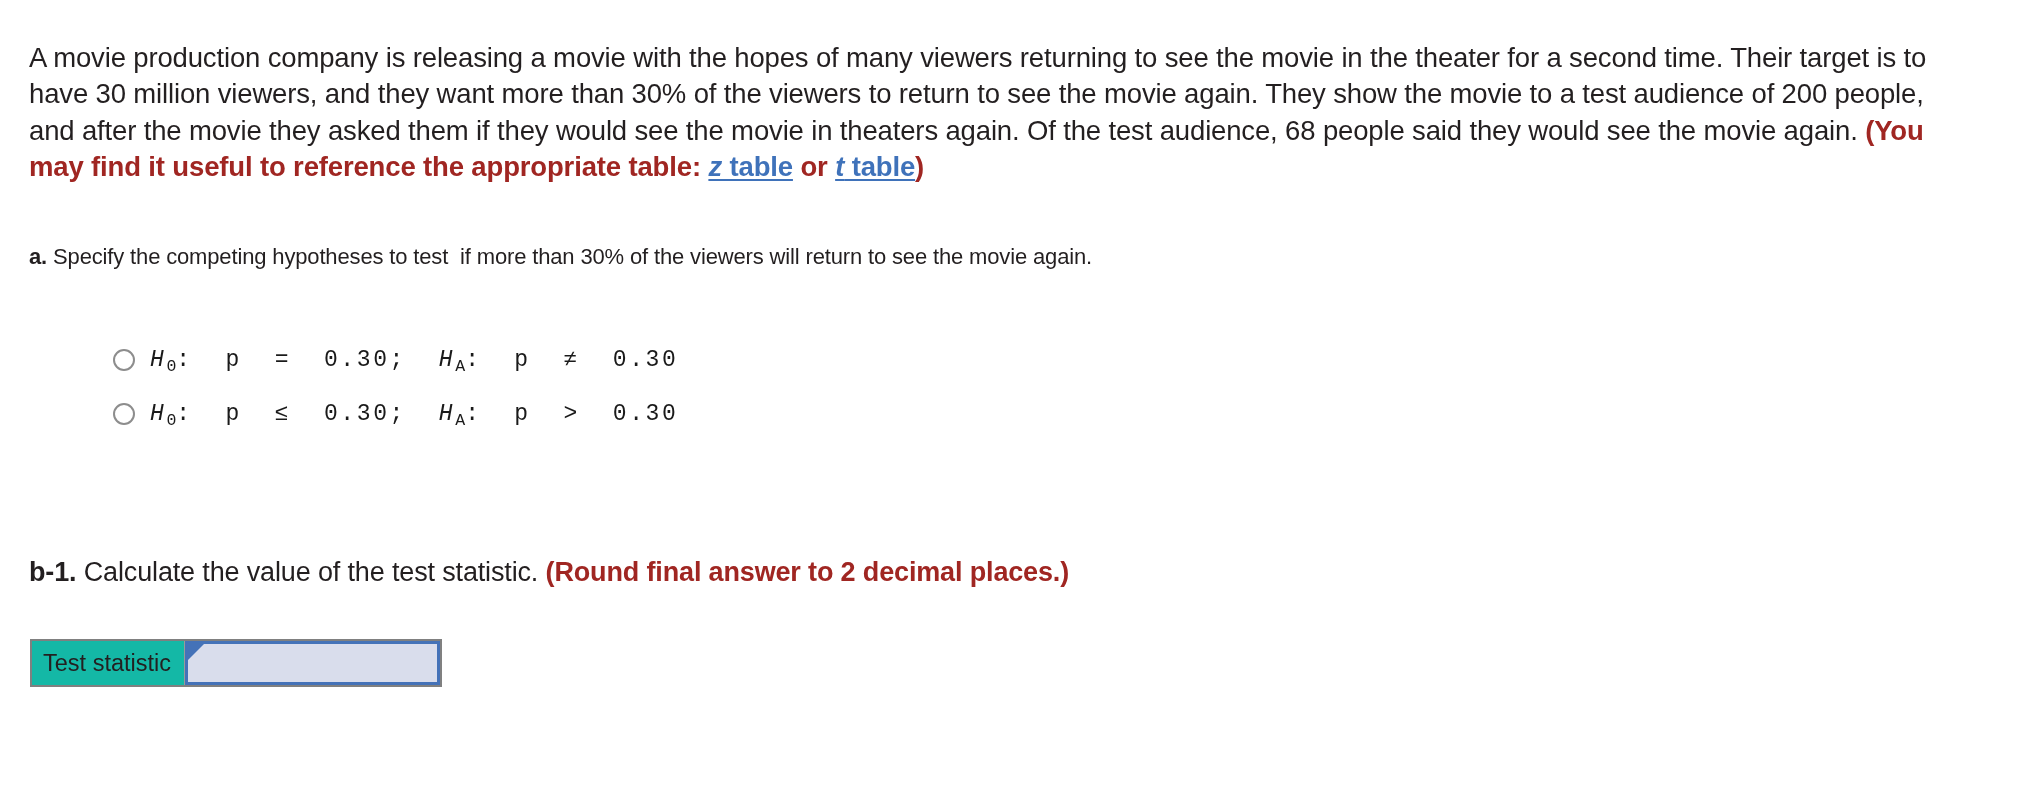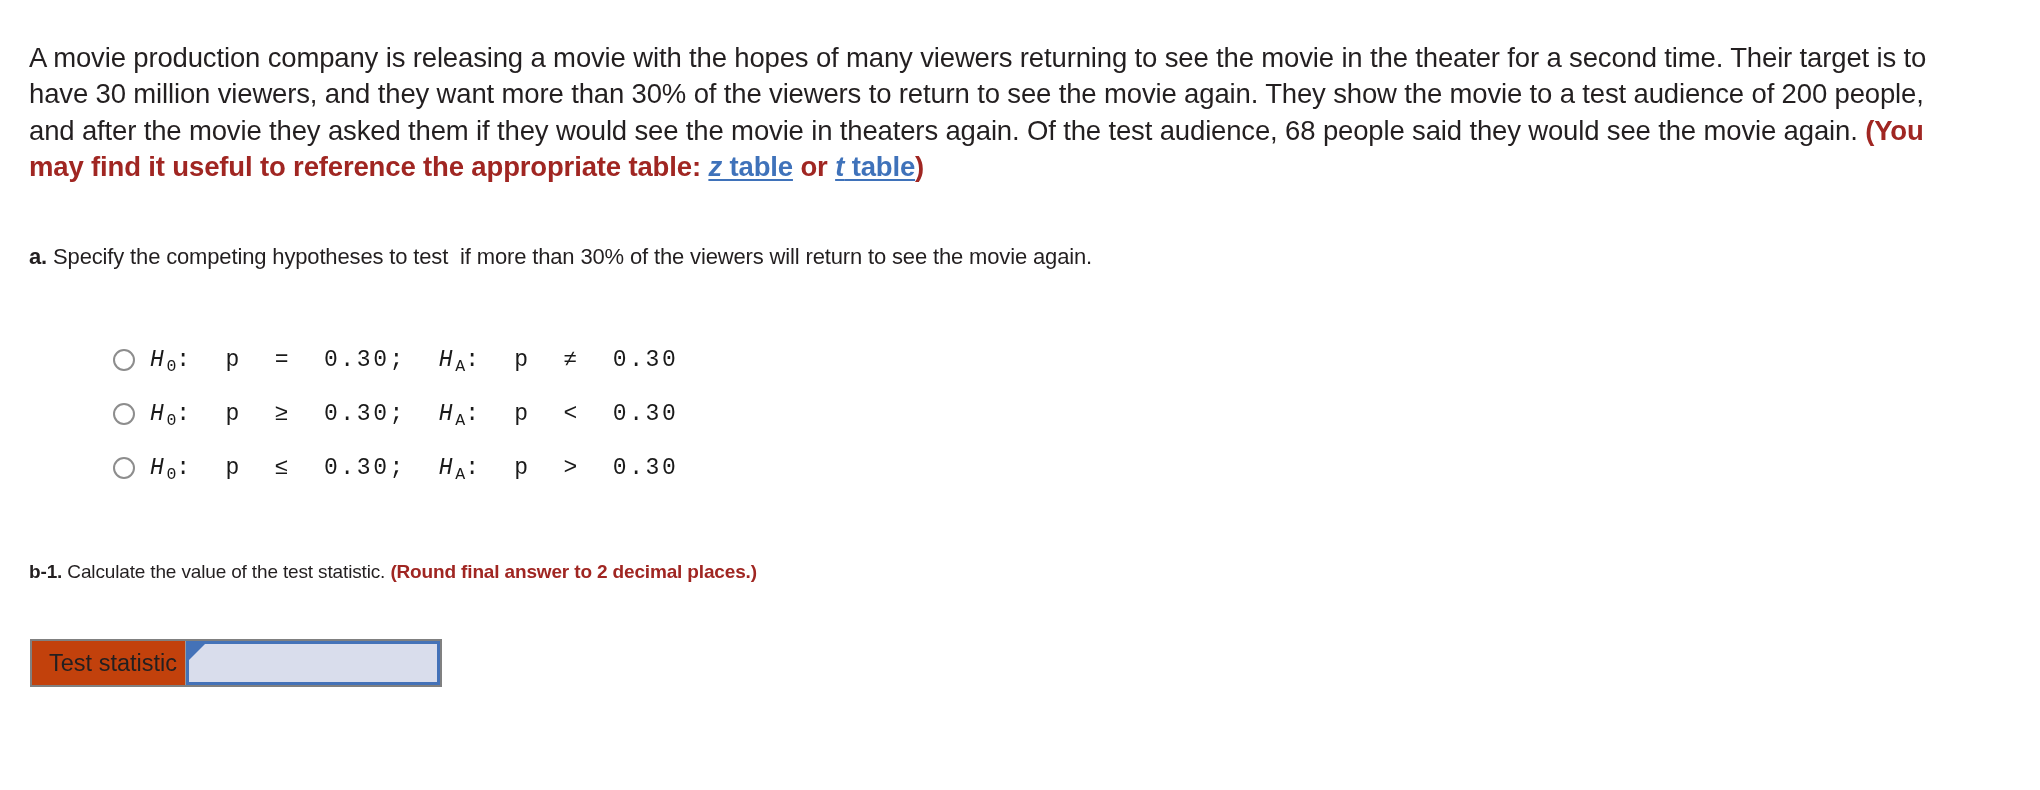--- a/index.html
+++ b/index.html
@@ -93,21 +93,21 @@
     font-size: 0.72em;
     letter-spacing: 0;
     vertical-align: -0.28em;
   }
 
   
   .part-b {
     position: absolute;
     left: 29px;
     top: 555px;
-    font-size: 19px;
+    font-size: 27px;
     line-height: 34px;
     letter-spacing: -0.15px;
     white-space: pre;
   }
 
   
   .answer-table {
     position: absolute;
     left: 30px;
     top: 639px;
@@ -116,24 +116,24 @@
     display: flex;
     box-sizing: border-box;
     height: 48px;
     width: 412px;
   }
   .answer-label {
     width: 197px;
     box-sizing: border-box;
     display: flex;
     align-items: center;
-    padding-left: 17px;
+    padding-left: 11px;
     font-size: 23.5px;
     color: #231f20;
-    background: #c2410c;
+    background: #14b8a6;
     border-right: 1px solid #9a9a9a;
   }
   .answer-cell {
     position: relative;
     flex: 1 1 auto;
     box-sizing: border-box;
     border: 3px solid #4472b8;
     background: #d9ddec;
     cursor: text;
   }
@@ -170,24 +170,20 @@
 
   <div class="part-a"><span class="lbl">a.</span><span> Specify the competing hypotheses to test  if more than 30% of the viewers will return to see the movie again.</span></div>
 
   <div class="options">
 
     <div class="option-row">
       <span class="radio"></span>
       <span class="hyp"><span class="it">H</span><sub>0</sub><span>:  p  =  0.30;  </span><span class="it">H</span><sub>A</sub><span>:  p  ≠  0.30</span></span>
     </div>
 
-    <div class="option-row">
-      <span class="radio"></span>
-      <span class="hyp"><span class="it">H</span><sub>0</sub><span>:  p  ≥  0.30;  </span><span class="it">H</span><sub>A</sub><span>:  p  &lt;  0.30</span></span>
-    </div>
 
     <div class="option-row">
       <span class="radio"></span>
       <span class="hyp"><span class="it">H</span><sub>0</sub><span>:  p  ≤  0.30;  </span><span class="it">H</span><sub>A</sub><span>:  p  &gt;  0.30</span></span>
     </div>
 
   </div>
 
   <div class="part-b"><span class="lbl">b-1.</span><span> Calculate the value of the test statistic. </span><span class="emph-red">(Round final answer to 2 decimal places.)</span></div>
 

